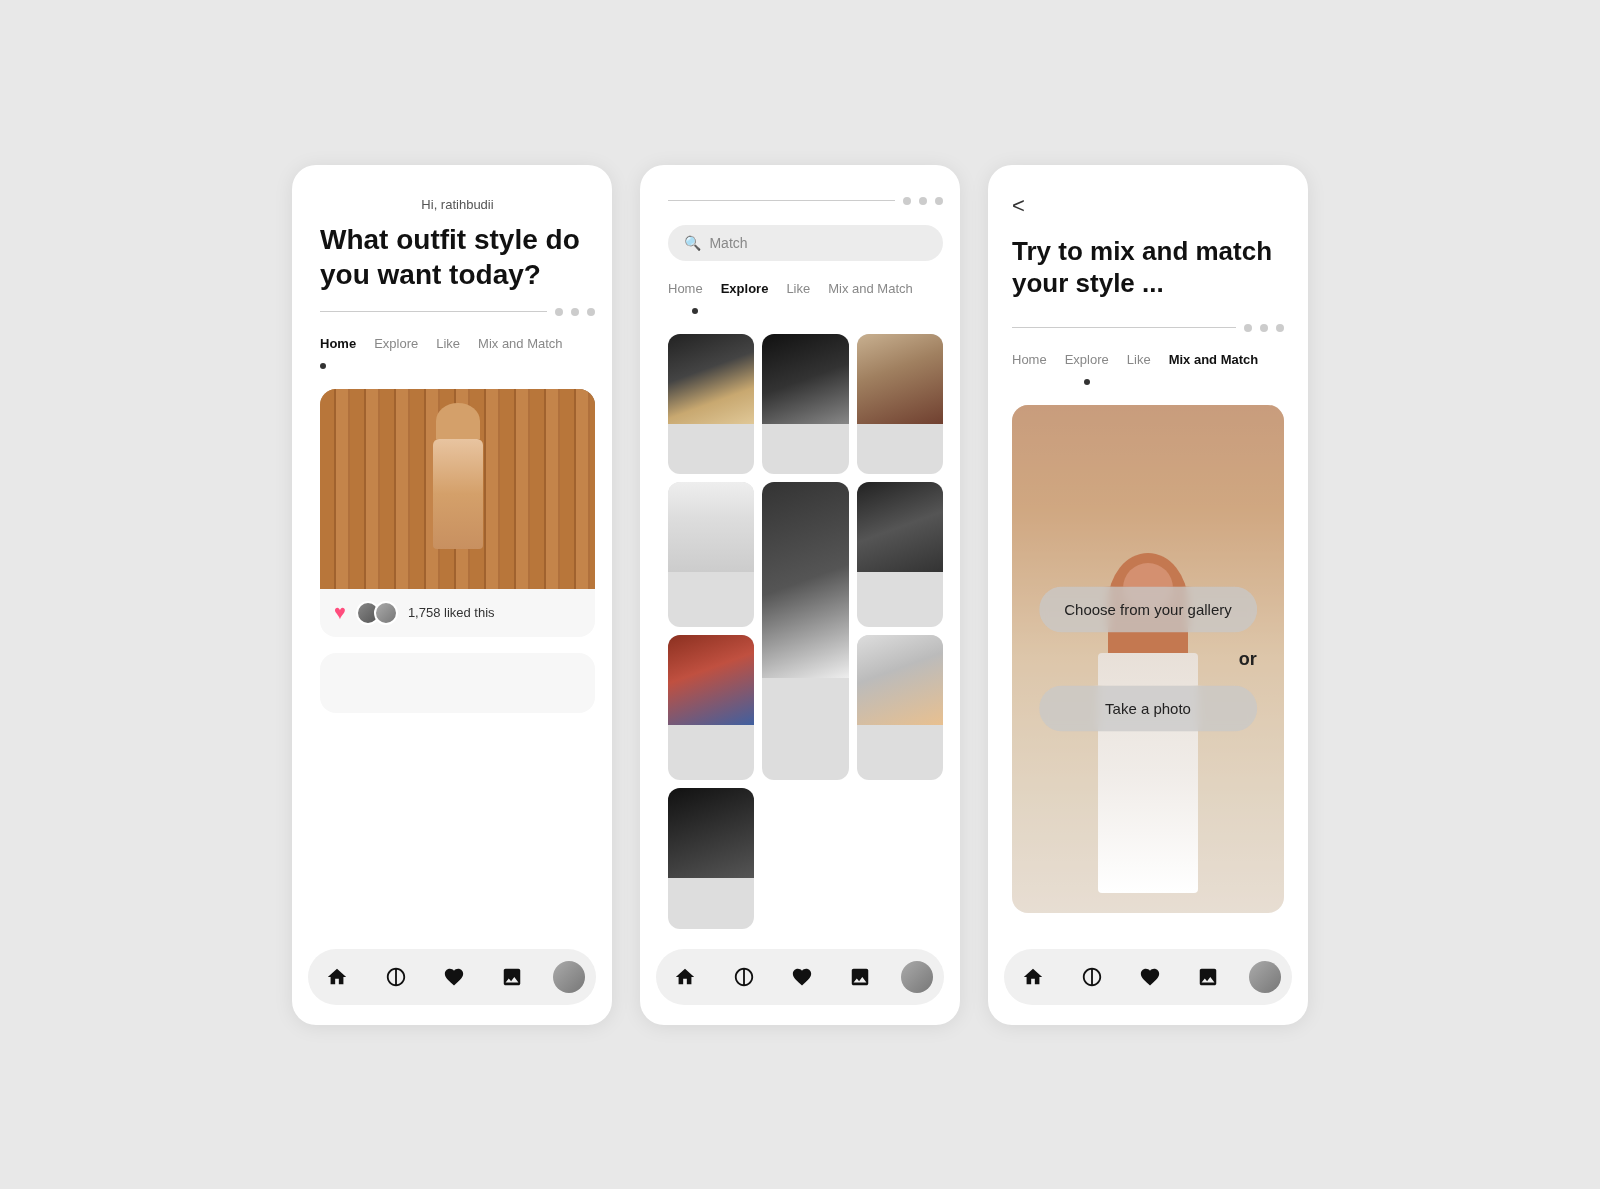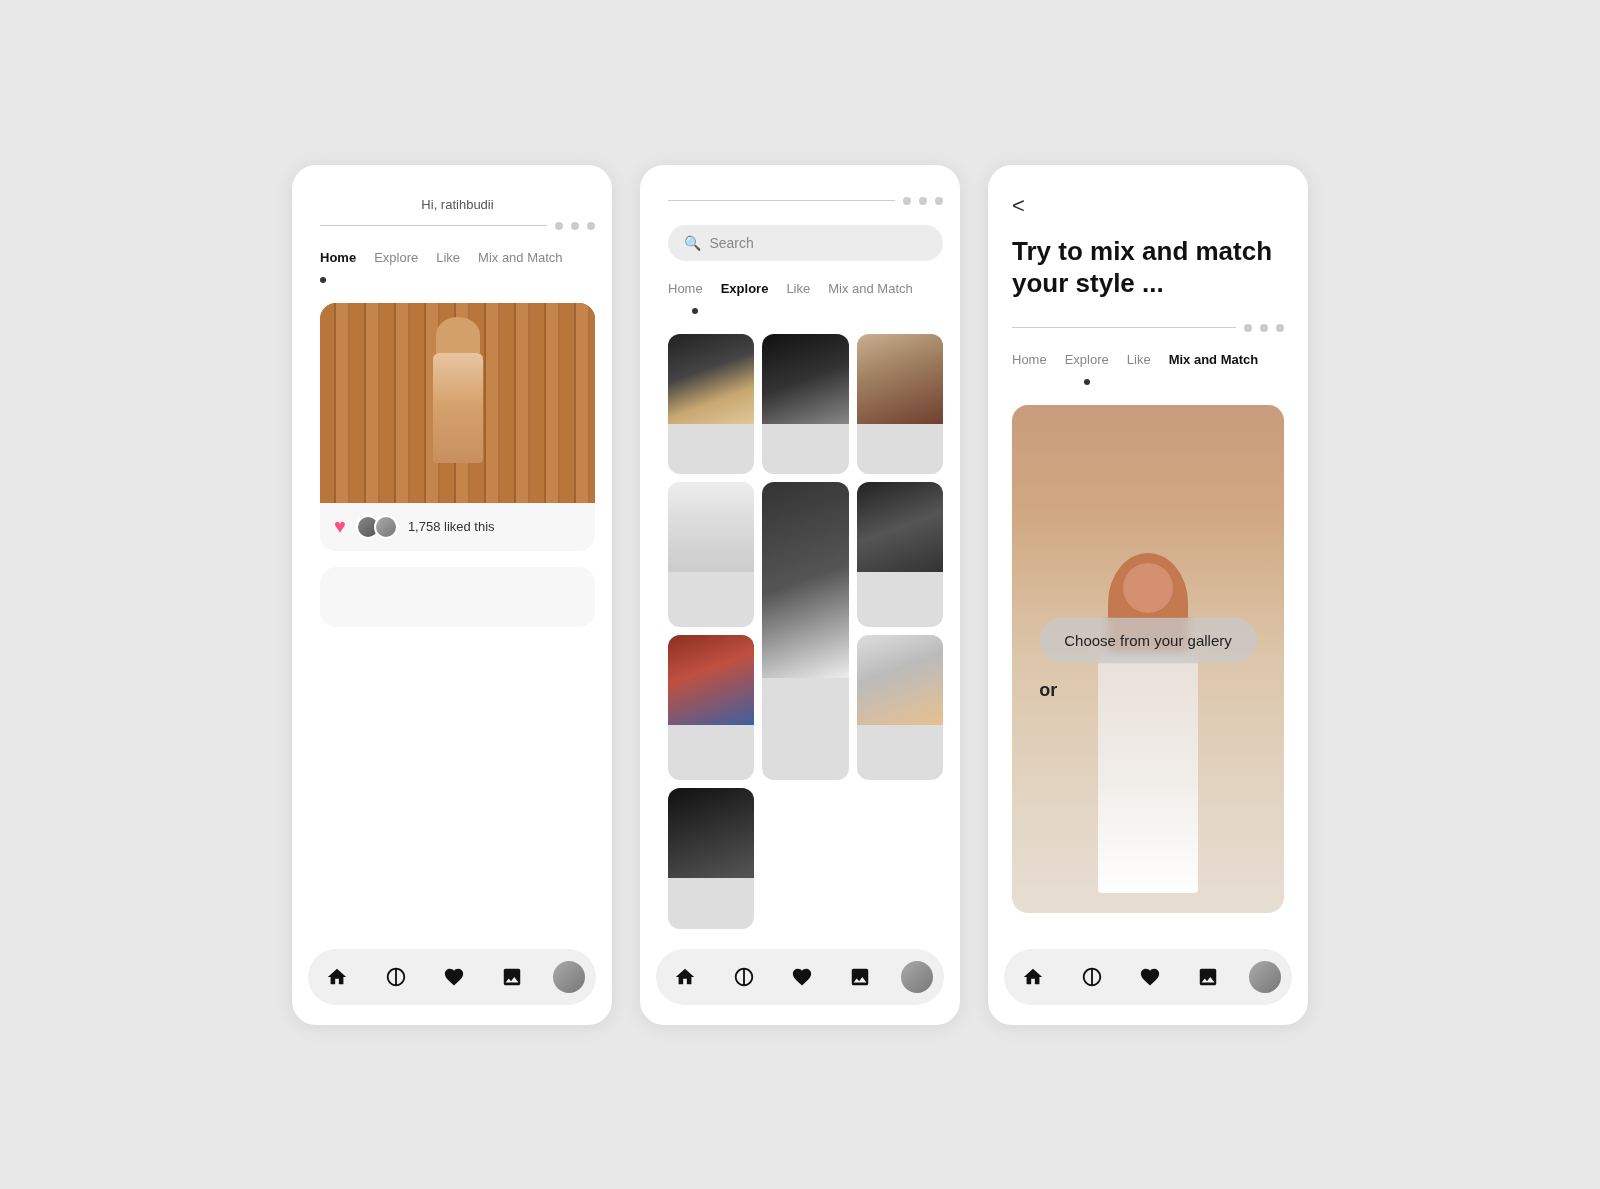--- a/index.html
+++ b/index.html
@@ -319,21 +319,21 @@
       top: 0; left: 0; right: 0; bottom: 0;
       background: rgba(200,180,160,0.35);
     }
     .mix-actions {
       position: absolute;
       top: 50%;
       left: 50%;
       transform: translate(-50%, -50%);
       display: flex;
       flex-direction: column;
-      align-items: flex-start;
+      align-items: flex-end;
       gap: 16px;
       width: 80%;
     }
     .action-btn {
       background: rgba(200,200,200,0.75);
       backdrop-filter: blur(4px);
       border-radius: 28px;
       padding: 14px 24px;
       text-align: center;
       cursor: pointer;
@@ -386,20 +386,21 @@
     }
   </style>
 </head>
 <body>
 
 <div class="screens-container">
 
   <div class="phone-screen">
     <div class="screen-content">
       <p class="greeting">Hi, ratihbudii</p>
+      <h1 class="main-title">What outfit style do you want today?</h1>
       <div class="divider-row">
         <div class="divider-line"></div>
         <div class="dot"></div>
         <div class="dot"></div>
         <div class="dot"></div>
       </div>
       <div class="nav-tabs">
         <span class="nav-tab active">Home</span>
         <span class="nav-tab">Explore</span>
         <span class="nav-tab">Like</span>
@@ -464,21 +465,21 @@
     <div class="screen-content">
       <div class="divider-row">
         <div class="divider-line"></div>
         <div class="dot"></div>
         <div class="dot"></div>
         <div class="dot"></div>
       </div>
 
       <div class="search-bar">
         <span class="search-icon-inner">🔍</span>
-        <span class="search-text">Search</span>
+        <span class="search-text">Match</span>
       </div>
 
       <div class="nav-tabs">
         <span class="nav-tab">Home</span>
         <span class="nav-tab active">Explore</span>
         <span class="nav-tab">Like</span>
         <span class="nav-tab">Mix and Match</span>
       </div>
       <div class="tab-indicator-row">
         <div class="tab-dot"></div>
@@ -576,20 +577,23 @@
             <div class="mix-hijab-inner"></div>
           </div>
           <div class="mix-body"></div>
         </div>
 
         <div class="mix-actions">
           <div class="action-btn">
             <span class="action-btn-text">Choose from your gallery</span>
           </div>
           <span class="or-text">or</span>
+          <div class="action-btn">
+            <span class="action-btn-text">Take a photo</span>
+          </div>
         </div>
       </div>
     </div>
 
     <div class="bottom-nav">
       <div class="nav-icon">
         <svg viewBox="0 0 24 24" xmlns="http://www.w3.org/2000/svg">
           <path d="M10 20v-6h4v6h5v-8h3L12 3 2 12h3v8z"></path>
         </svg>
       </div>

